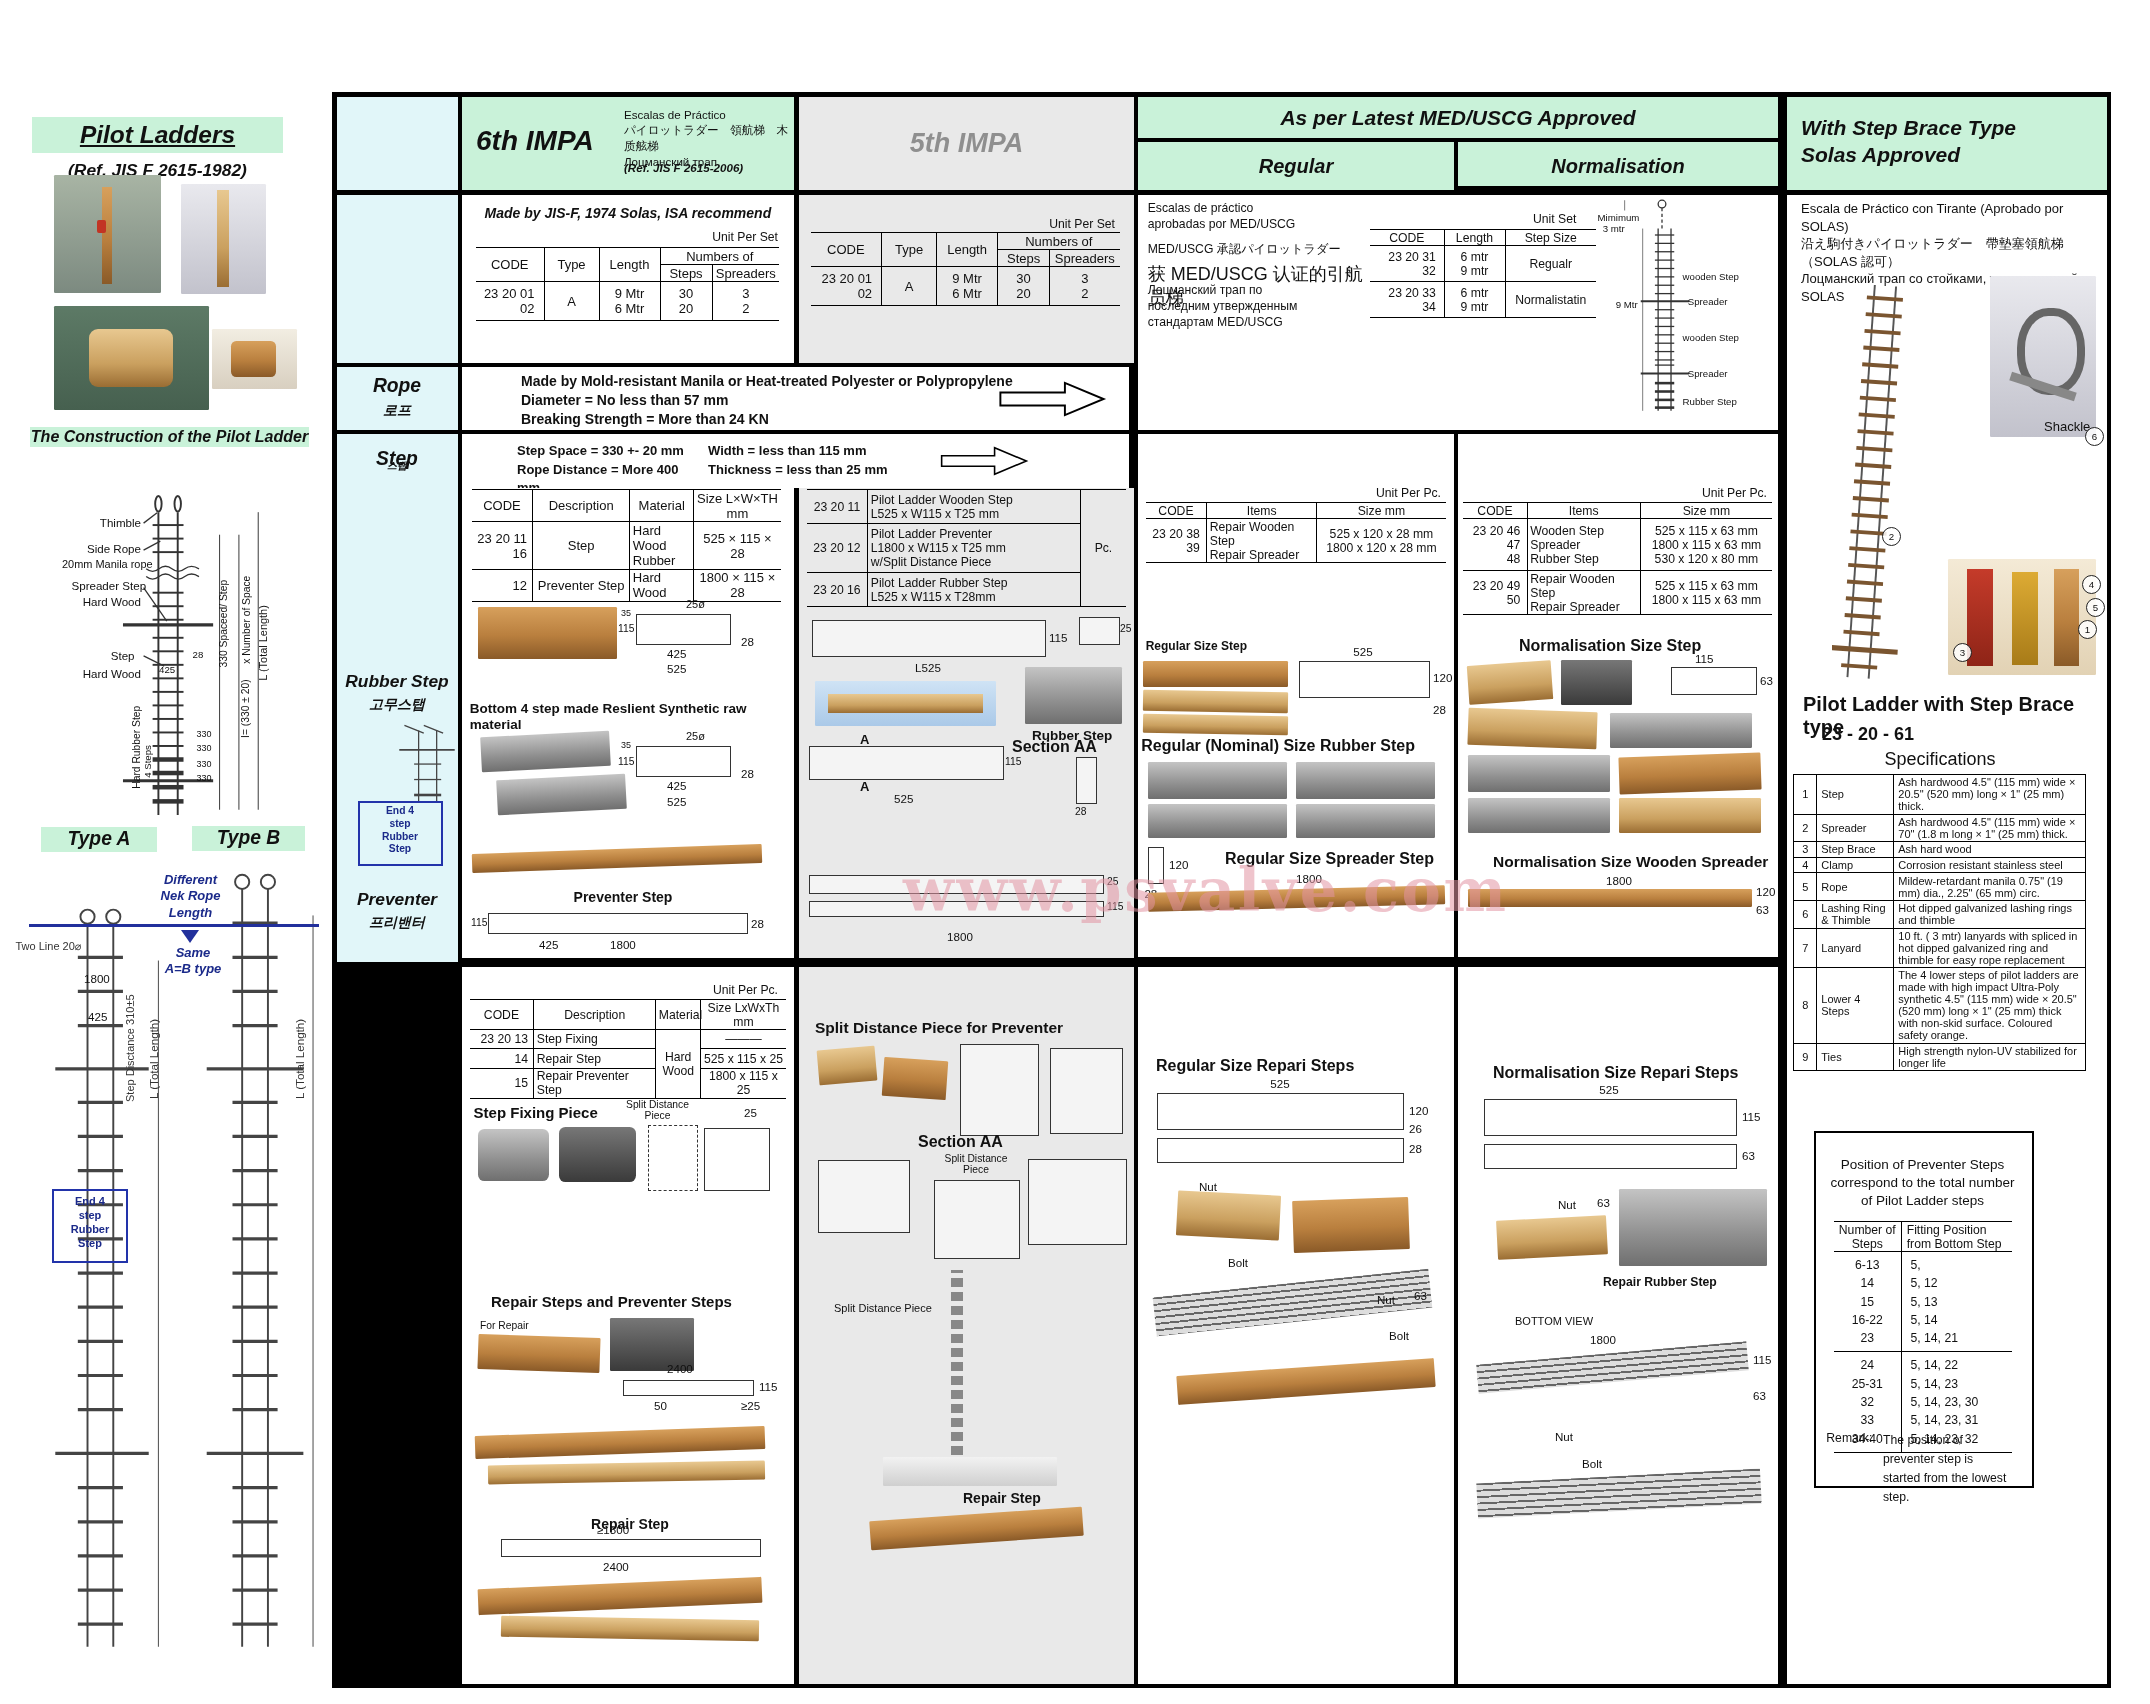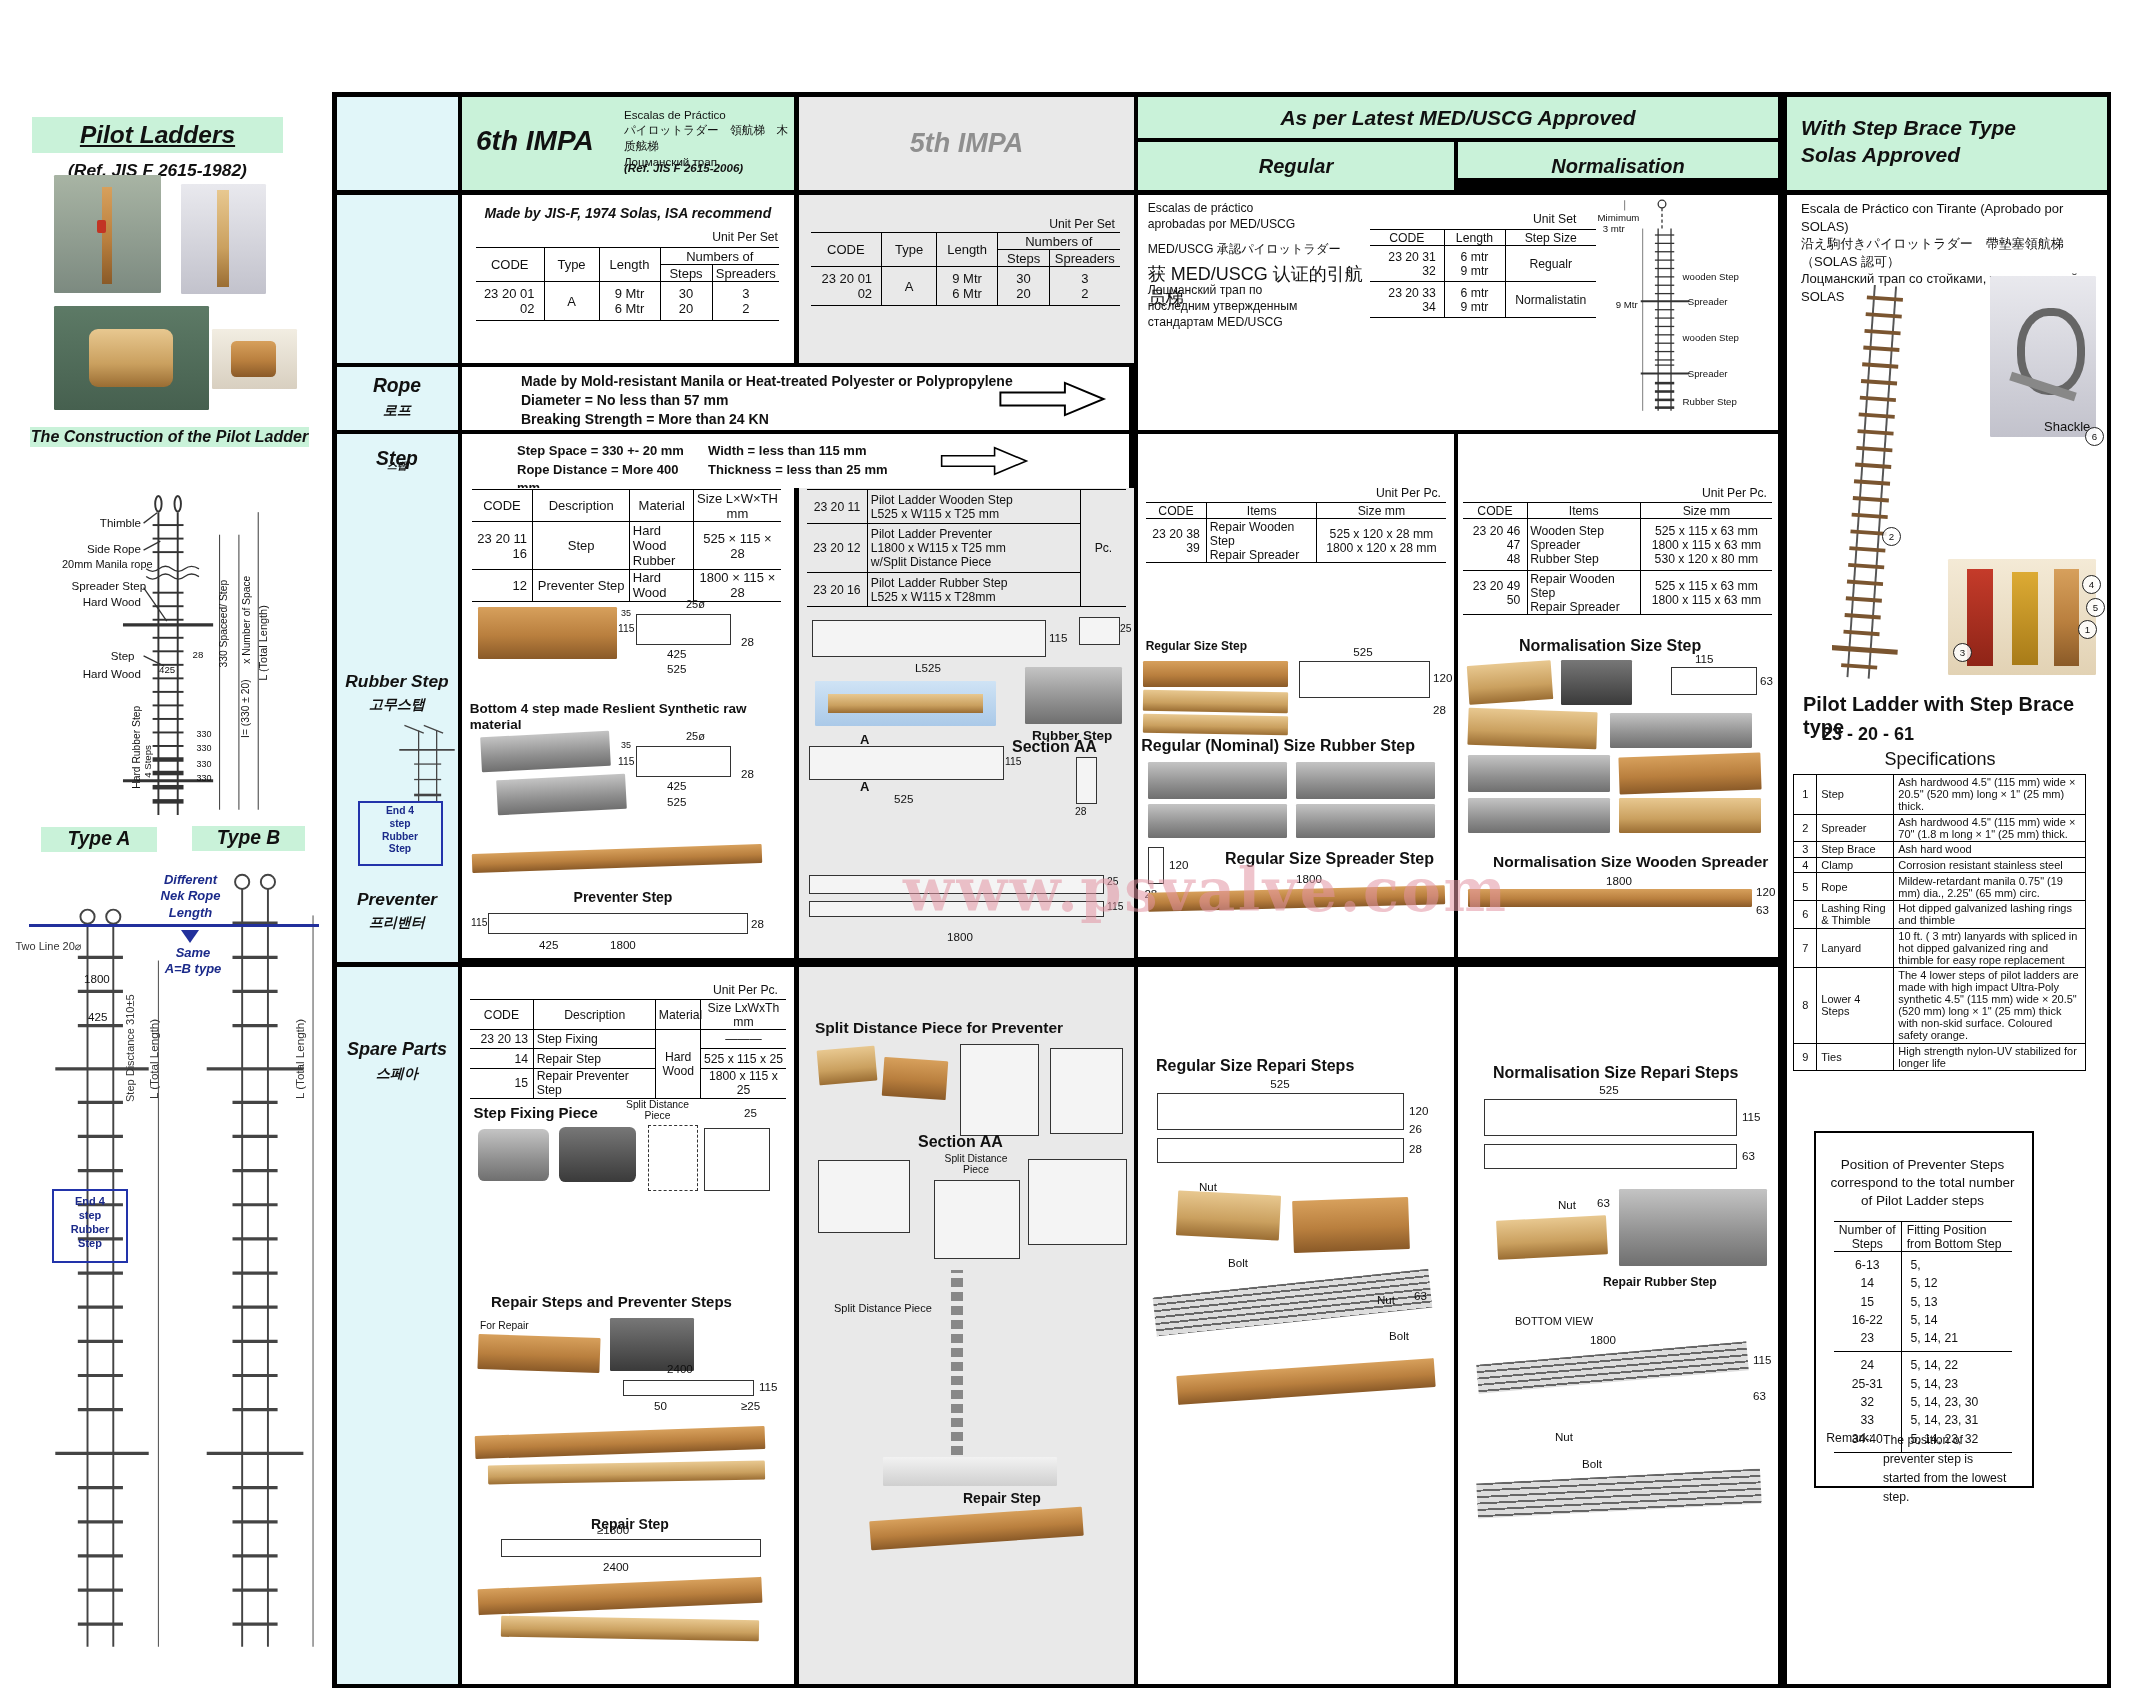--- a/index.html
+++ b/index.html
@@ -230,21 +230,21 @@
     </div>
     <div class="cell gray ctr" style="left:467px;top:4.5px;width:335px;height:93px">
       <span class="bi" style="font-size:27px;line-height:93px;color:#8f8f8f">5th IMPA</span>
     </div>
     <div class="cell mint ctr" style="left:806px;top:50px;width:316px;height:48px">
       <span class="bi" style="font-size:20px;line-height:48px">Regular</span>
     </div>
     <div class="cell mint ctr" style="left:806px;top:4.5px;width:640px;height:41px">
       <span class="bi" style="font-size:21px;line-height:41px">As per Latest MED/USCG Approved</span>
     </div>
-    <div class="cell mint ctr" style="left:1126px;top:50px;width:320px;height:36px">
+    <div class="cell mint ctr" style="left:1126px;top:50px;width:320px;height:44px">
       <span class="bi" style="font-size:20px;line-height:48px">Normalisation</span>
     </div>
     <div class="cell mint" style="left:1455px;top:4.5px;width:320px;height:93px">
       <div class="abs bi pre" style="left:14px;top:17px;width:303px;font-size:21px;line-height:1.3">With Step Brace Type
 Solas Approved</div>
     </div>
 
     <div class="cell cyan" style="left:4.5px;top:103px;width:121px;height:168px"></div>
 
     <div class="cell white" style="left:130px;top:103px;width:332px;height:168px">
@@ -654,24 +654,20 @@
       <div class="photo wood" style="left:161px;top:321px;width:142px;height:37px;transform:rotate(-2deg)"></div>
       <div class="photo rub" style="left:9.7px;top:364px;width:142px;height:35px"></div>
       <div class="photo wood2" style="left:161px;top:364px;width:142px;height:35px"></div>
       <div class="abs b" style="left:35px;top:419px;width:277px;font-size:15.5px">Normalisation Size Wooden Spreader</div>
       <div class="dim ctr" style="left:129px;top:440px;width:64px">1800</div>
       <div class="photo wood" style="left:9.7px;top:455px;width:284px;height:18px"></div>
       <div class="dim" style="left:298px;top:451px">120</div>
       <div class="dim" style="left:298px;top:469px">63</div>
     </div>
 
-    <div class="cell cyan" style="left:4.5px;top:875px;width:121px;height:717px">
-      <div class="abs bi ctr" style="left:0;top:72px;width:121px;font-size:18px">Spare Parts</div>
-      <div class="abs bi ctr" style="left:0;top:98px;width:121px;font-size:14px">스페아</div>
-    </div>
 
     <div class="cell white" style="left:130px;top:875px;width:332px;height:717px">
       <div class="abs rgt" style="left:213px;top:15.5px;width:103px;font-size:12.2px">Unit Per Pc.</div>
       <table class="t" style="position:absolute;left:7.7px;top:32px;width:316px;font-size:12.2px">
         <colgroup>
             <col style="width:64px">
             <col style="width:122px">
             <col style="width:45px">
             <col>
           </colgroup>

